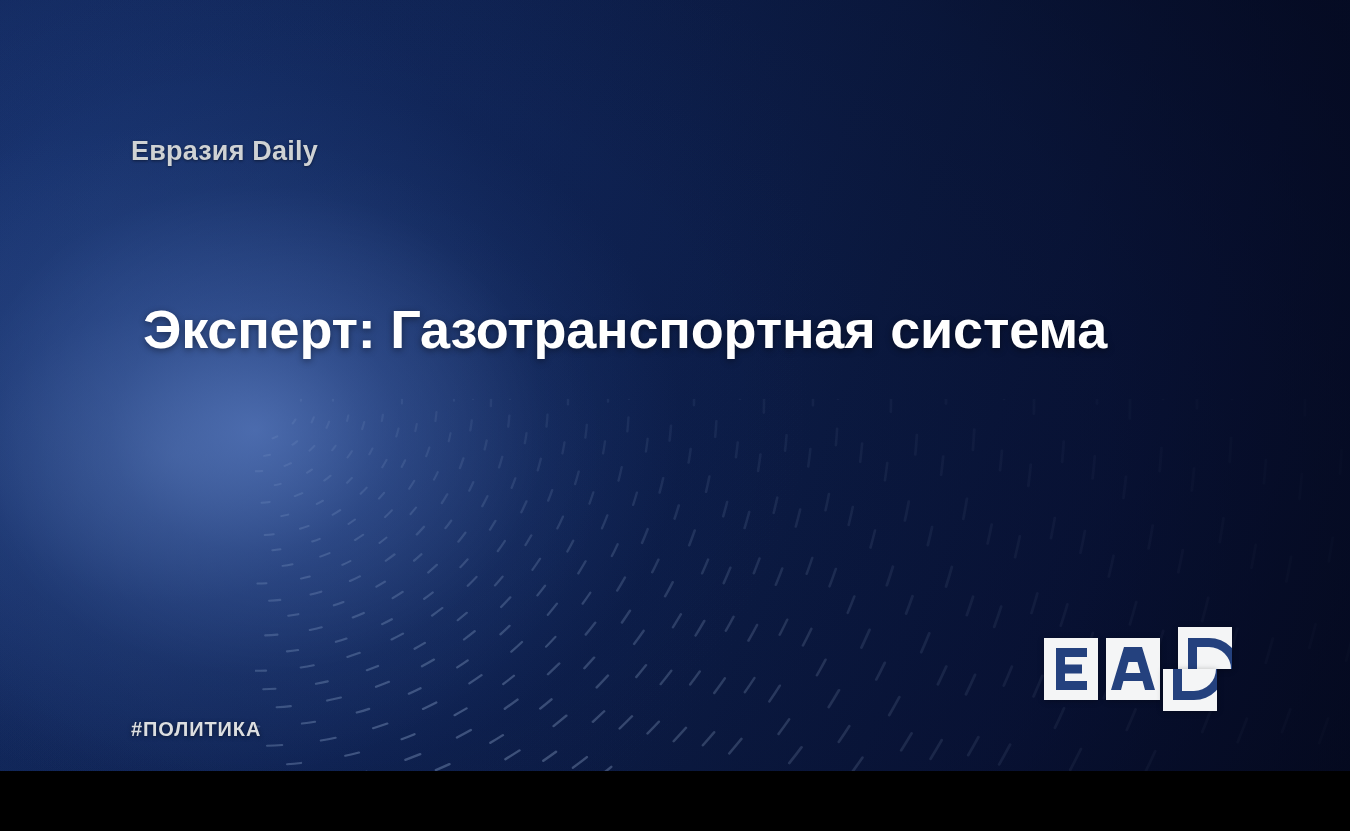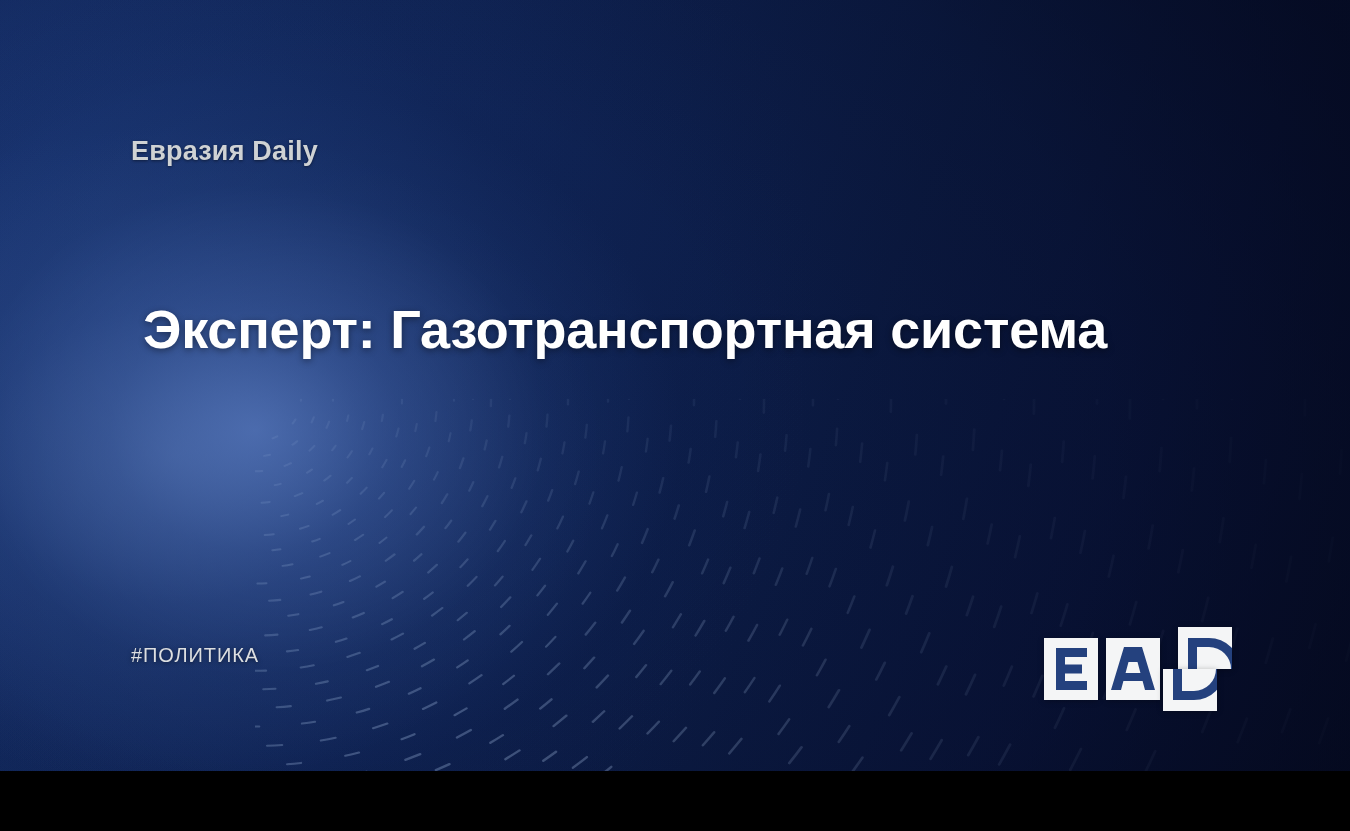--- a/index.html
+++ b/index.html
@@ -87,23 +87,23 @@
     letter-spacing: -0.2px;
     color: #ffffff;
     text-shadow: 0 2px 7px rgba(0,0,0,0.42);
   }
   #headline .hl-line { display: block; }
 
   
   #category-tag {
     position: absolute;
     left: 131px;
-    top: 644px;
+    top: 718px;
     font-size: 20px;
-    font-weight: normal;
+    font-weight: bold;
     letter-spacing: 0.9px;
     color: #dcdee0;
     text-shadow: 0 1px 4px rgba(0,0,0,0.5);
     white-space: nowrap;
   }
 
   
   #ead-logo {
     position: absolute;
     left: 1044px;

